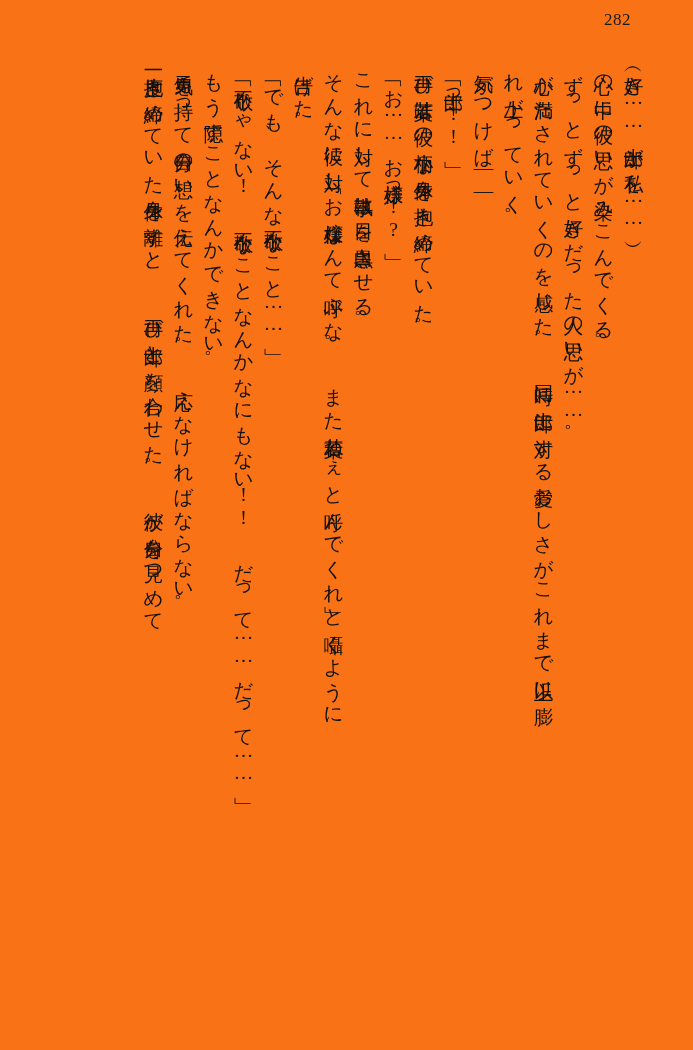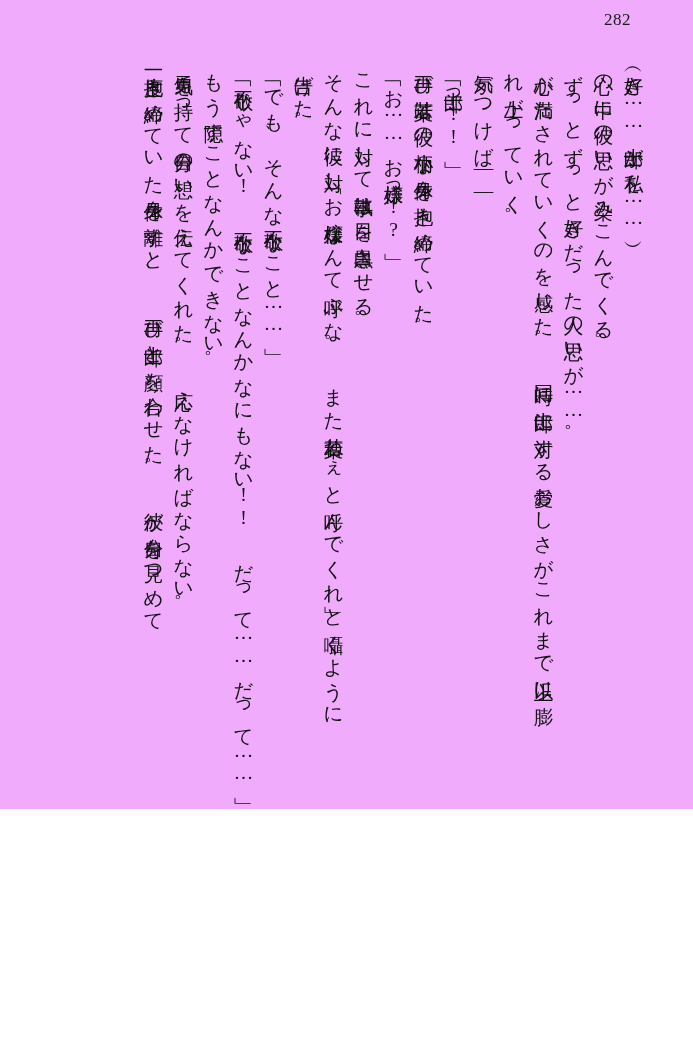--- a/index.html
+++ b/index.html
@@ -11,23 +11,23 @@
     width: 693px;
     height: 1050px;
     overflow: hidden;
     font-family: "Liberation Serif", "DejaVu Serif", serif;
     color: #111111;
   }
 
   .page {
     position: relative;
     width: 693px;
-    height: 809px;
+    height: 1050px;
     box-sizing: border-box;
-    background: #f0abfc;
+    background: #f97316;
   }
 
   
   .page-number {
     position: absolute;
     top: 10px;
     right: 62px;
     font-family: "Liberation Serif", "DejaVu Serif", serif;
     font-size: 17px;
     letter-spacing: 0.5px;

